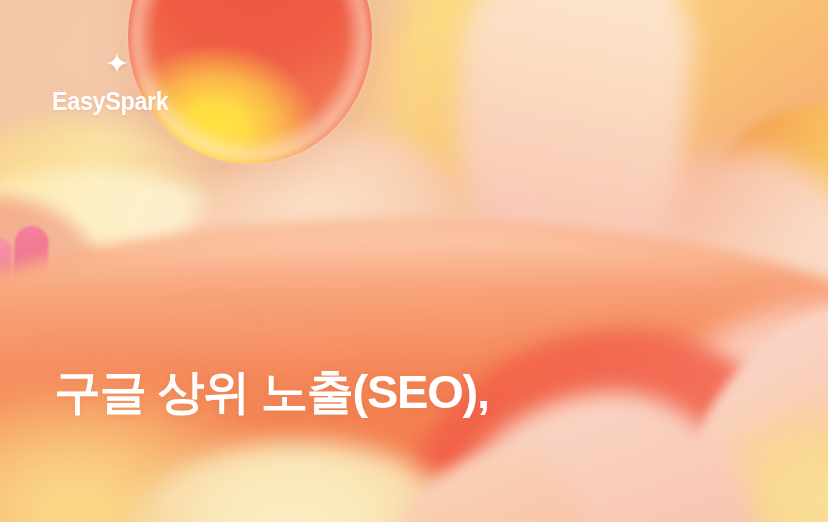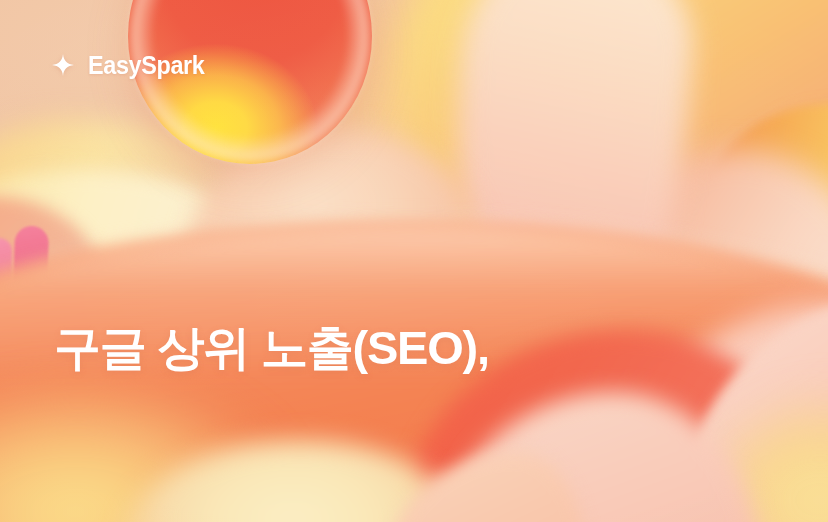--- a/index.html
+++ b/index.html
@@ -245,20 +245,21 @@
     z-index: 5;
   }
 
   .brand {
     position: absolute;
     left: 52px;
     top: 52px;
     display: flex;
     align-items: center;
     gap: 14px;
+    flex-direction: column;
   }
   .brand-sparkle {
     width: 22px;
     height: 22px;
     flex: 0 0 auto;
     display: block;
     filter: drop-shadow(0 1px 2px rgba(200,110,80,.28));
   }
   .brand-name {
     color: #ffffff;
@@ -277,21 +278,21 @@
     left: 54px;
     top: 314px;
     color: #ffffff;
     font-size: 47px;
     font-weight: 700;
     line-height: 1.46;
     letter-spacing: -1.2px;
     text-shadow: 0 2px 7px rgba(205,105,75,.20);
     white-space: nowrap;
   }
-  .headline-line { display: block; }
+  .headline-line { display: block; margin-top: 44px; }
 </style>
 </head>
 <body>
 
 <div class="banner">
 
   <div class="art">
     <div class="bg-base"></div>
     <div class="blob-warmfield"></div>
     <div class="sheet-yellow-tr"></div>

